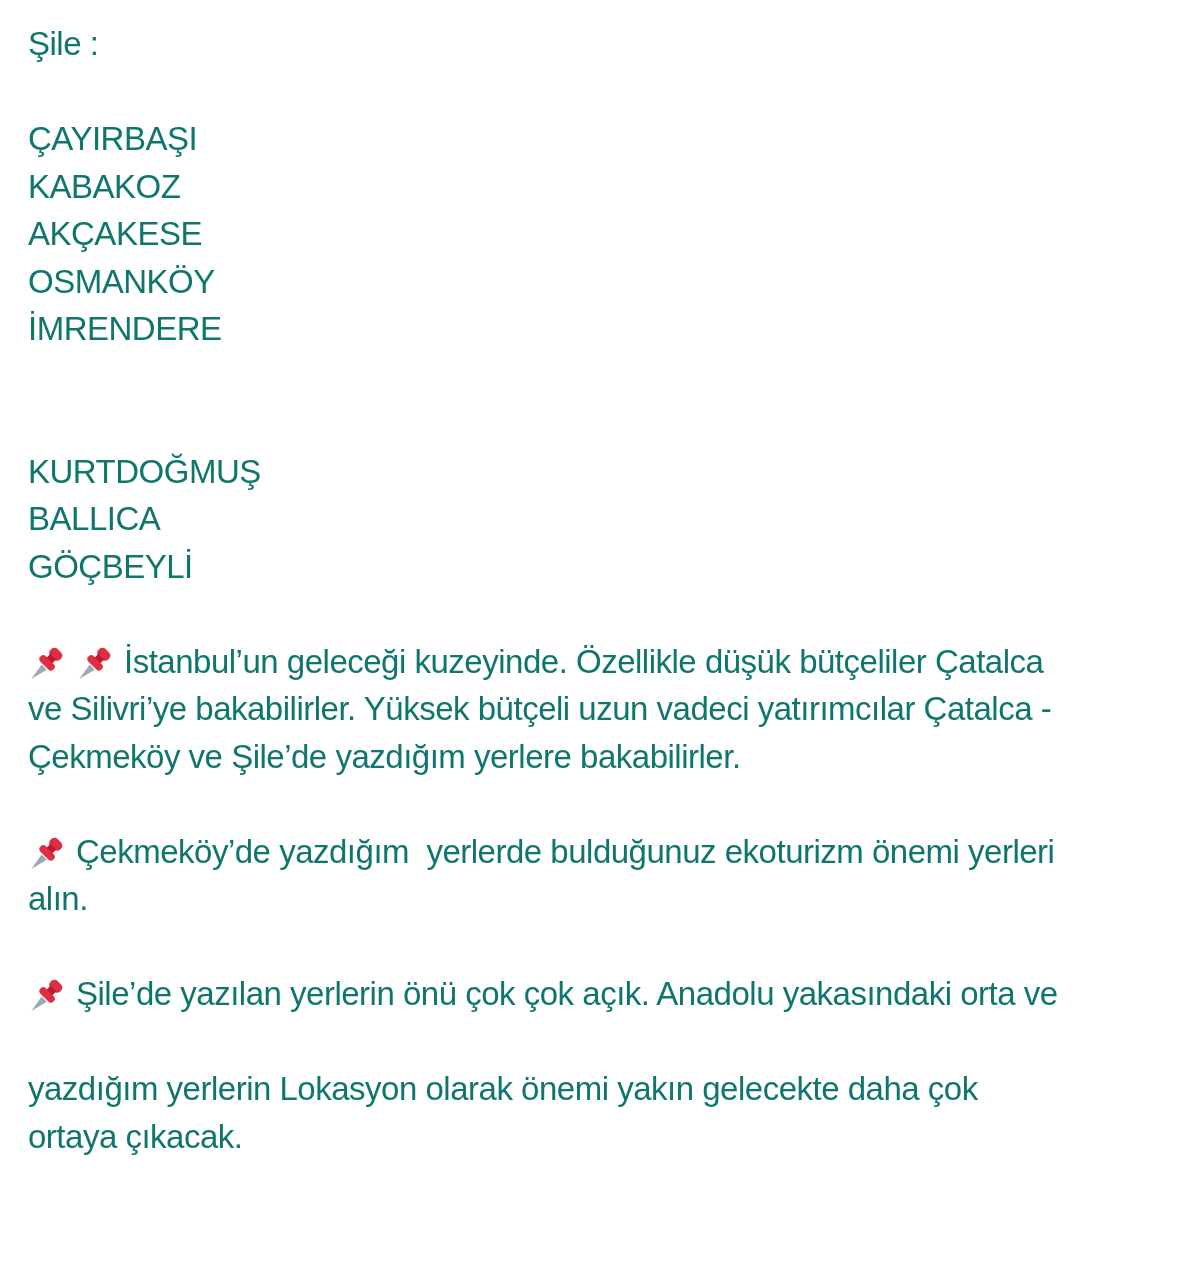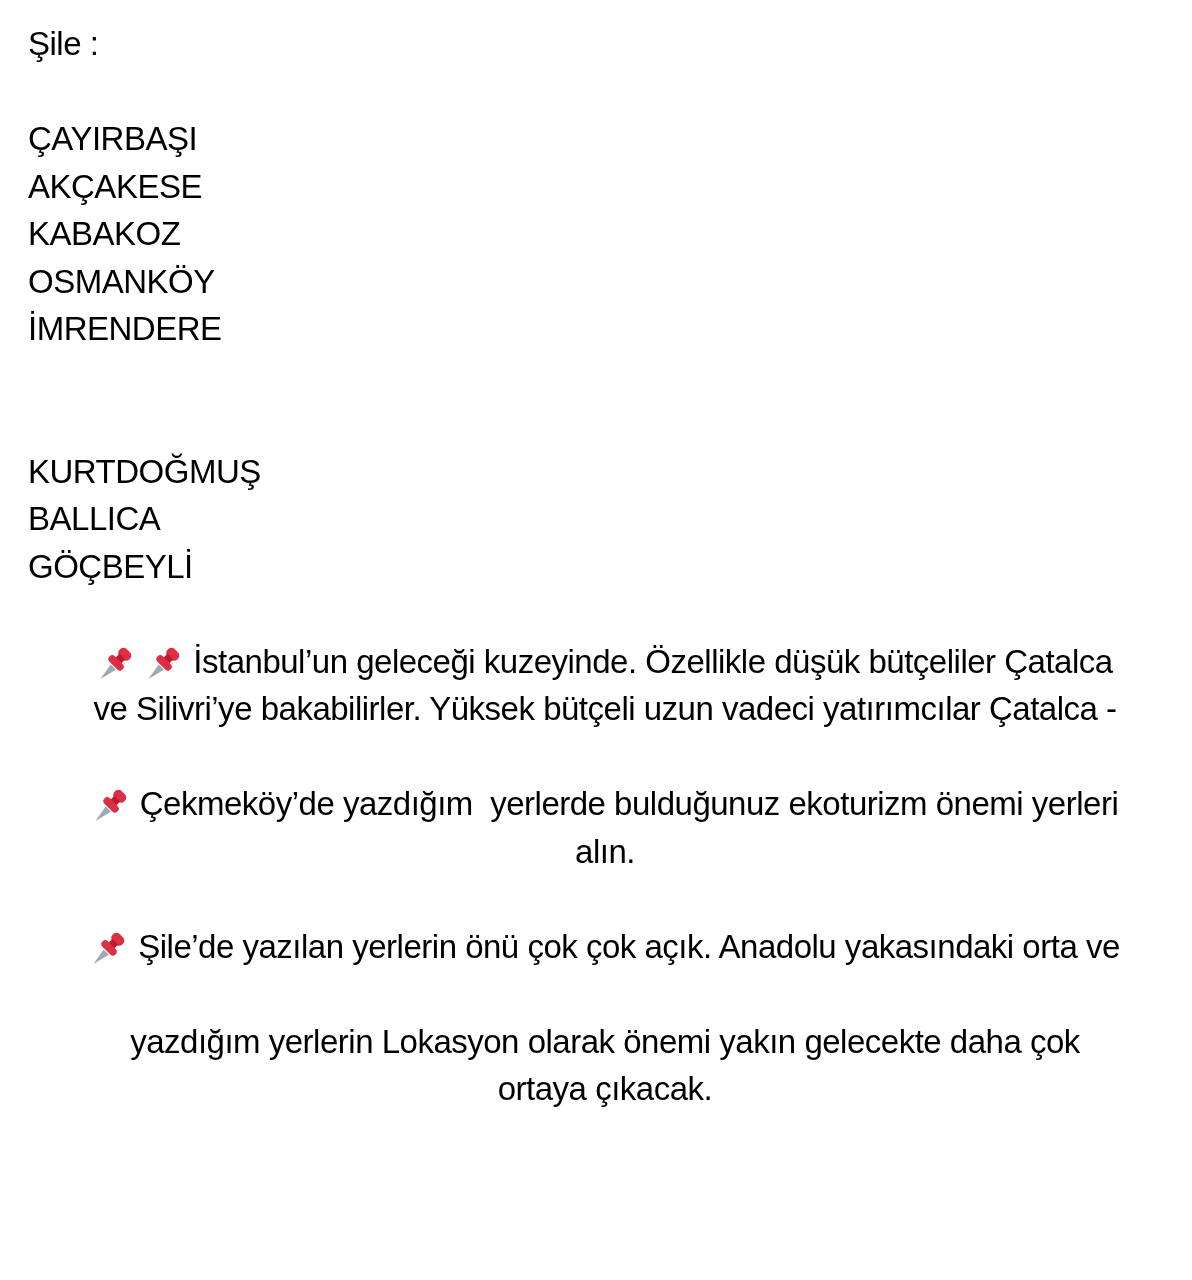--- a/index.html
+++ b/index.html
@@ -13,30 +13,29 @@
     height: 1280px;
     background: #ffffff;
     overflow: hidden;
     box-sizing: border-box;
     padding: 20px 10px 0 28px;
     font-family: "Liberation Sans", "DejaVu Sans", sans-serif;
     font-size: 33px;
     font-weight: 400;
     line-height: 47.5px;
     letter-spacing: -0.015em;
-    color: #000000;
+    color: #0f766e;
   }
   .line {
     height: 47.5px;
     line-height: 47.5px;
     white-space: pre;
   }
   .para {
     line-height: 47.5px;
-    text-align: center;
   }
   .ptext {
     white-space: pre-wrap;
   }
   .pin-wrap {
     display: inline-block;
     width: 38px;
     height: 38px;
     margin-right: 10px;
     vertical-align: -9px;
@@ -51,22 +50,22 @@
   }
 </style>
 </head>
 <body>
 
 <div class="canvas">
 
   <div class="line">Şile :</div>
   <div class="line"></div>
   <div class="line">ÇAYIRBAŞI</div>
+  <div class="line">KABAKOZ</div>
   <div class="line">AKÇAKESE</div>
-  <div class="line">KABAKOZ</div>
   <div class="line">OSMANKÖY</div>
   <div class="line">İMRENDERE</div>
   <div class="line"></div>
 
   <div class="line"></div>
   <div class="line">KURTDOĞMUŞ</div>
   <div class="line">BALLICA</div>
   <div class="line">GÖÇBEYLİ</div>
   <div class="line"></div>
 
@@ -77,21 +76,21 @@
             <rect x="14.2" y="9.5" width="7.6" height="6" fill="#BE1931"></rect>
             <rect x="9.3" y="14.3" width="17.4" height="7.2" rx="3.4" fill="#DD2E44"></rect>
           </g>
         </svg></span><span class="pin-wrap"><svg viewBox="0 0 36 36" aria-hidden="true">
           <path fill="#99AAB5" d="M3.2 33.2 L13 19.5 L17.8 24.3 Z"></path>
           <g transform="rotate(45 18 18)">
             <rect x="11.5" y="1.5" width="13" height="9.5" rx="4.2" fill="#DD2E44"></rect>
             <rect x="14.2" y="9.5" width="7.6" height="6" fill="#BE1931"></rect>
             <rect x="9.3" y="14.3" width="17.4" height="7.2" rx="3.4" fill="#DD2E44"></rect>
           </g>
-        </svg></span><span class="ptext">İstanbul’un geleceği kuzeyinde. Özellikle düşük bütçeliler Çatalca</span><br><span class="ptext">ve Silivri’ye bakabilirler. Yüksek bütçeli uzun vadeci yatırımcılar Çatalca -</span><br></div>
+        </svg></span><span class="ptext">İstanbul’un geleceği kuzeyinde. Özellikle düşük bütçeliler Çatalca</span><br><span class="ptext">ve Silivri’ye bakabilirler. Yüksek bütçeli uzun vadeci yatırımcılar Çatalca -</span><br><span class="ptext">Çekmeköy ve Şile’de yazdığım yerlere bakabilirler.</span></div>
   <div class="line"></div>
 
   <div class="para"><span class="pin-wrap"><svg viewBox="0 0 36 36" aria-hidden="true">
           <path fill="#99AAB5" d="M3.2 33.2 L13 19.5 L17.8 24.3 Z"></path>
           <g transform="rotate(45 18 18)">
             <rect x="11.5" y="1.5" width="13" height="9.5" rx="4.2" fill="#DD2E44"></rect>
             <rect x="14.2" y="9.5" width="7.6" height="6" fill="#BE1931"></rect>
             <rect x="9.3" y="14.3" width="17.4" height="7.2" rx="3.4" fill="#DD2E44"></rect>
           </g>
         </svg></span><span class="ptext">Çekmeköy’de yazdığım  yerlerde bulduğunuz ekoturizm önemi yerleri</span><br><span class="ptext">alın.</span></div>

